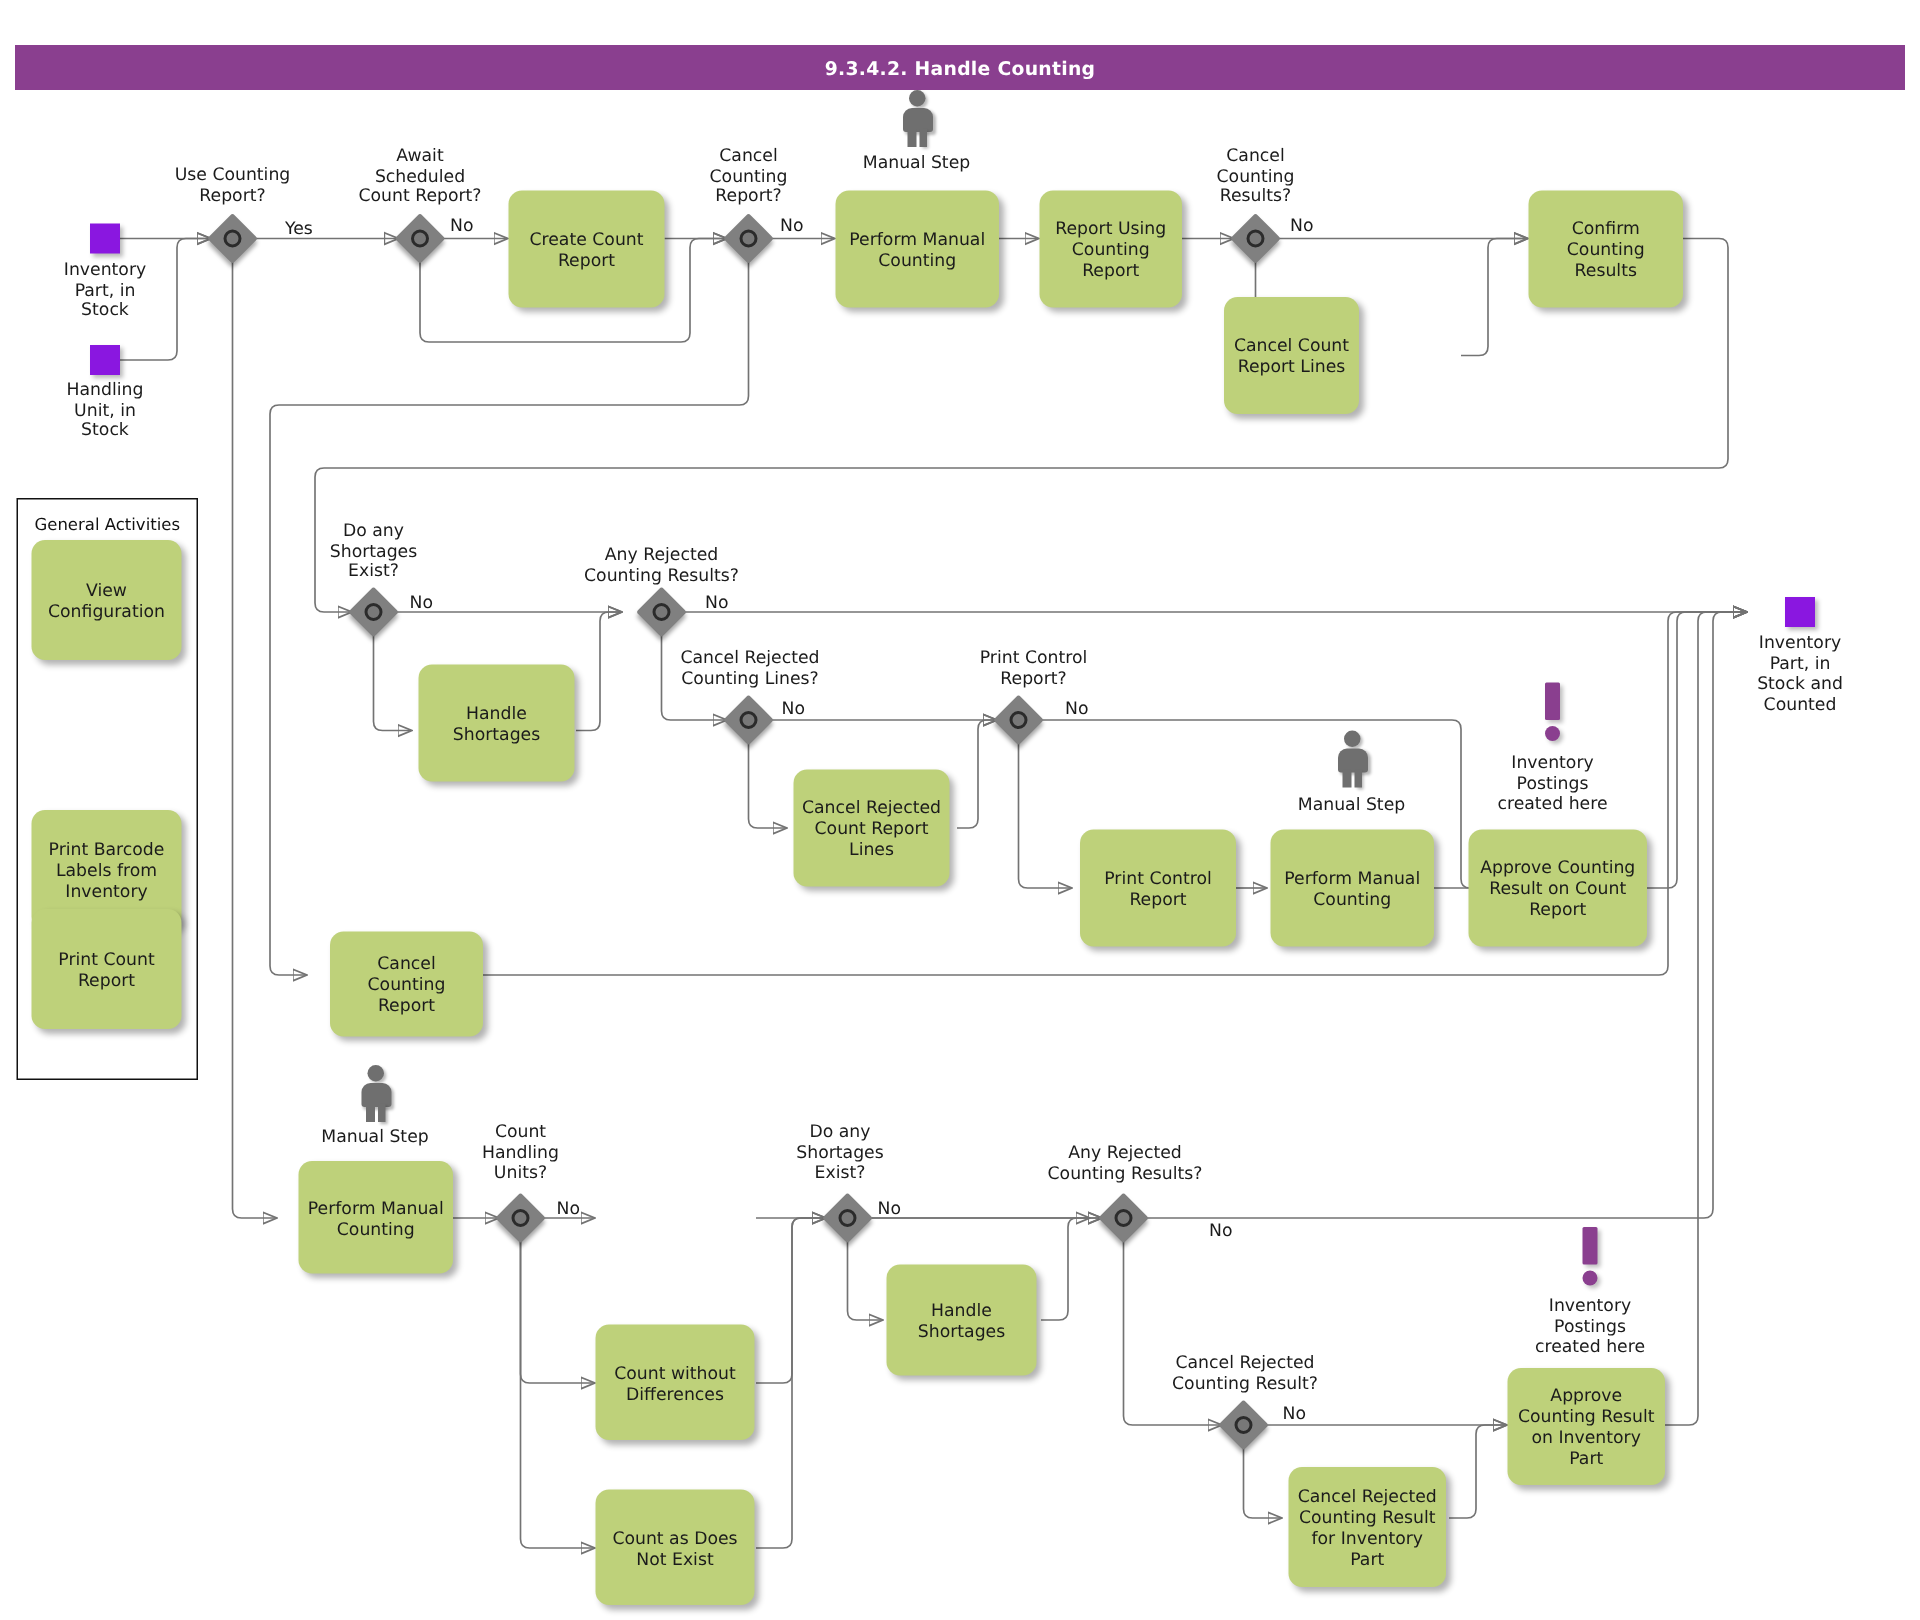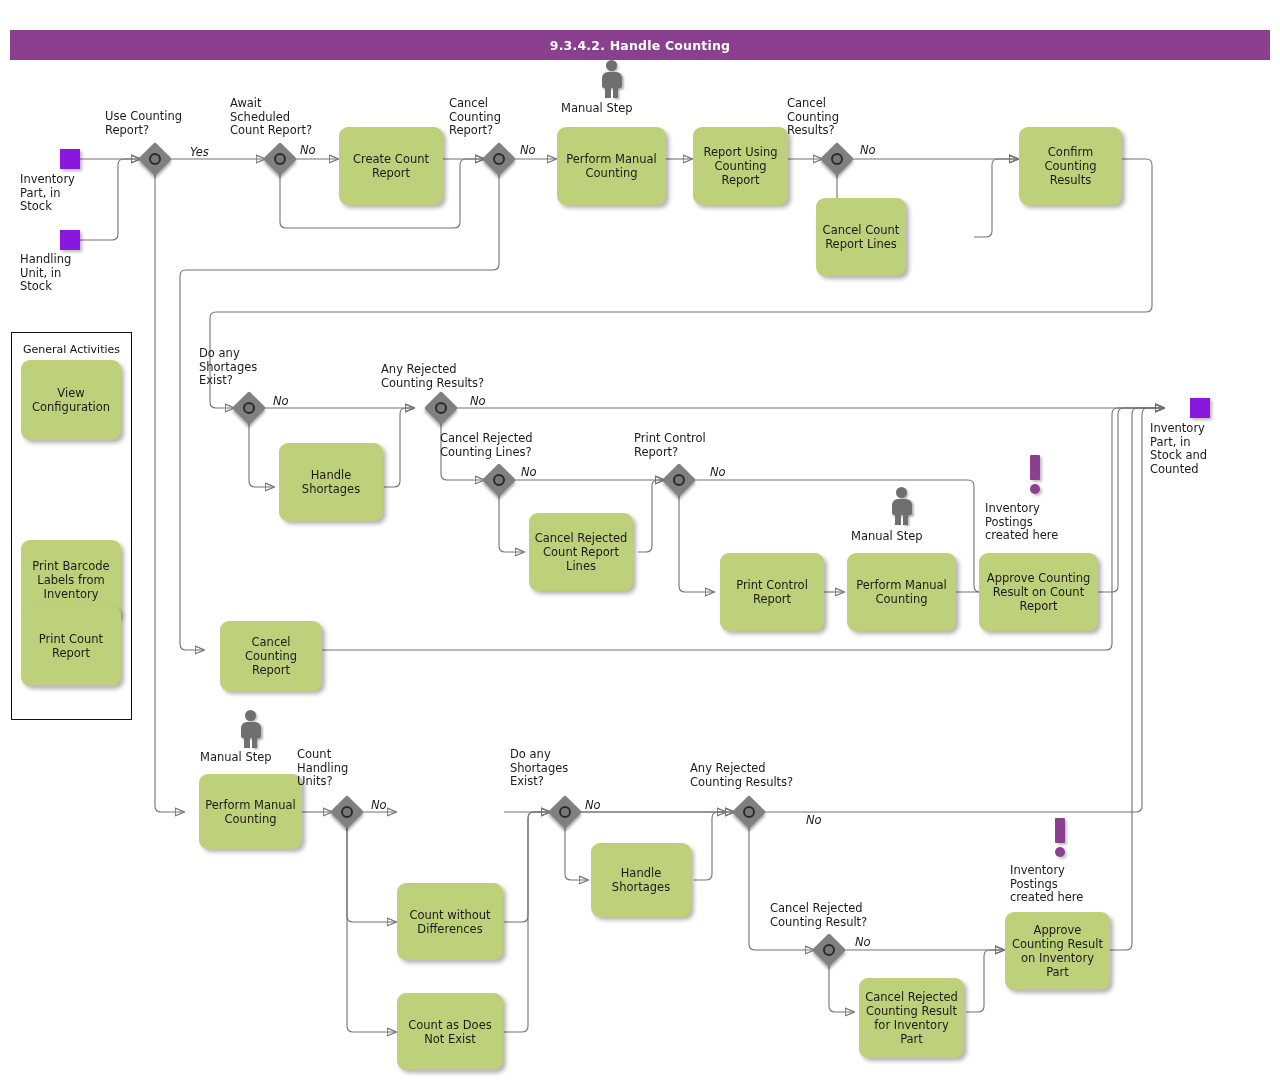--- a/index.html
+++ b/index.html
@@ -30,22 +30,22 @@
     box-shadow:2px 2px 3px rgba(0,0,0,.35);border-radius:2px;}
   .gw .ring{position:absolute;left:9px;top:9px;width:12px;height:12px;
     border:2.4px solid #2b2b2b;border-radius:50%;background:#787878;box-sizing:border-box;}
 
   
   .evt{position:absolute;width:20px;height:20px;background:#8a17e0;
     box-shadow:2px 2px 3px rgba(0,0,0,.28);}
 
   
   .lbl{position:absolute;font-size:11.5px;line-height:13.5px;color:#1b1b1b;
-    white-space:pre-line;}
-  .flowlbl{position:absolute;font-size:11.5px;color:#1b1b1b;font-style:italic;}
+    text-align:center;white-space:pre-line;}
+  .flowlbl{position:absolute;font-size:11.5px;color:#1b1b1b;}
 
   
   .person{position:absolute;width:26px;height:38px;}
   .person .head{position:absolute;left:8px;top:0;width:11px;height:11px;border-radius:50%;
      background:#6f6f6f;box-shadow:1.5px 1.5px 2px rgba(0,0,0,.28);}
   .person .body{position:absolute;left:3.5px;top:12px;width:20px;height:16px;
      background:#6f6f6f;border-radius:6px 6px 2px 2px;box-shadow:1.5px 1.5px 2px rgba(0,0,0,.28);}
   .person .lleg{position:absolute;left:7px;top:26px;width:5.5px;height:12px;background:#6f6f6f;}
   .person .rleg{position:absolute;left:14.5px;top:26px;width:5.5px;height:12px;background:#6f6f6f;
      box-shadow:1.5px 1.5px 2px rgba(0,0,0,.28);}

